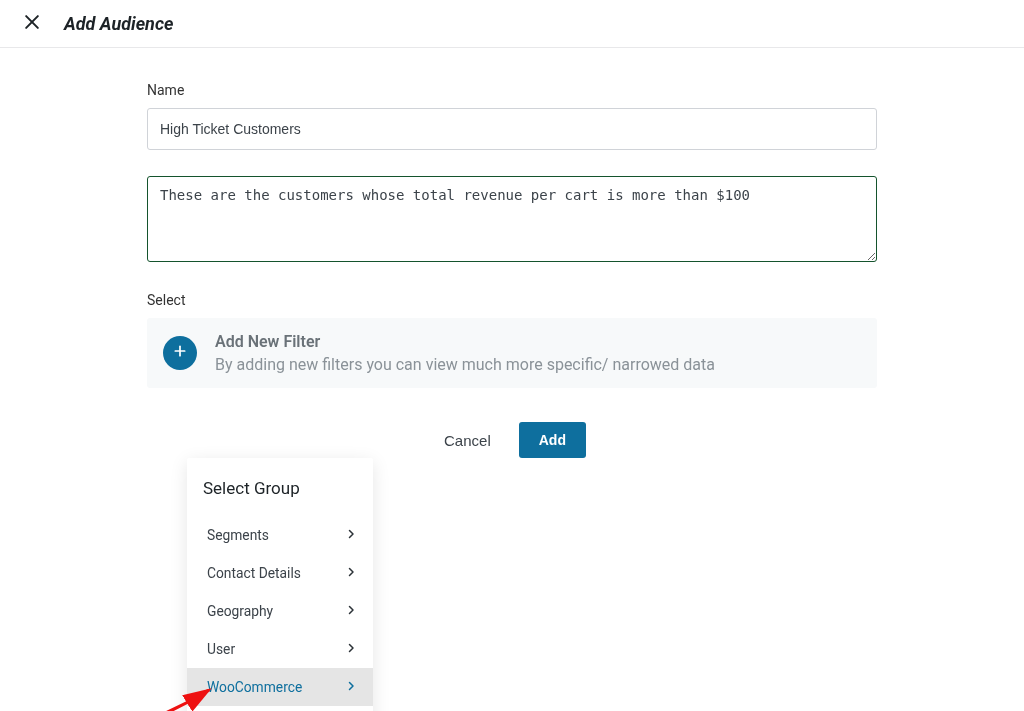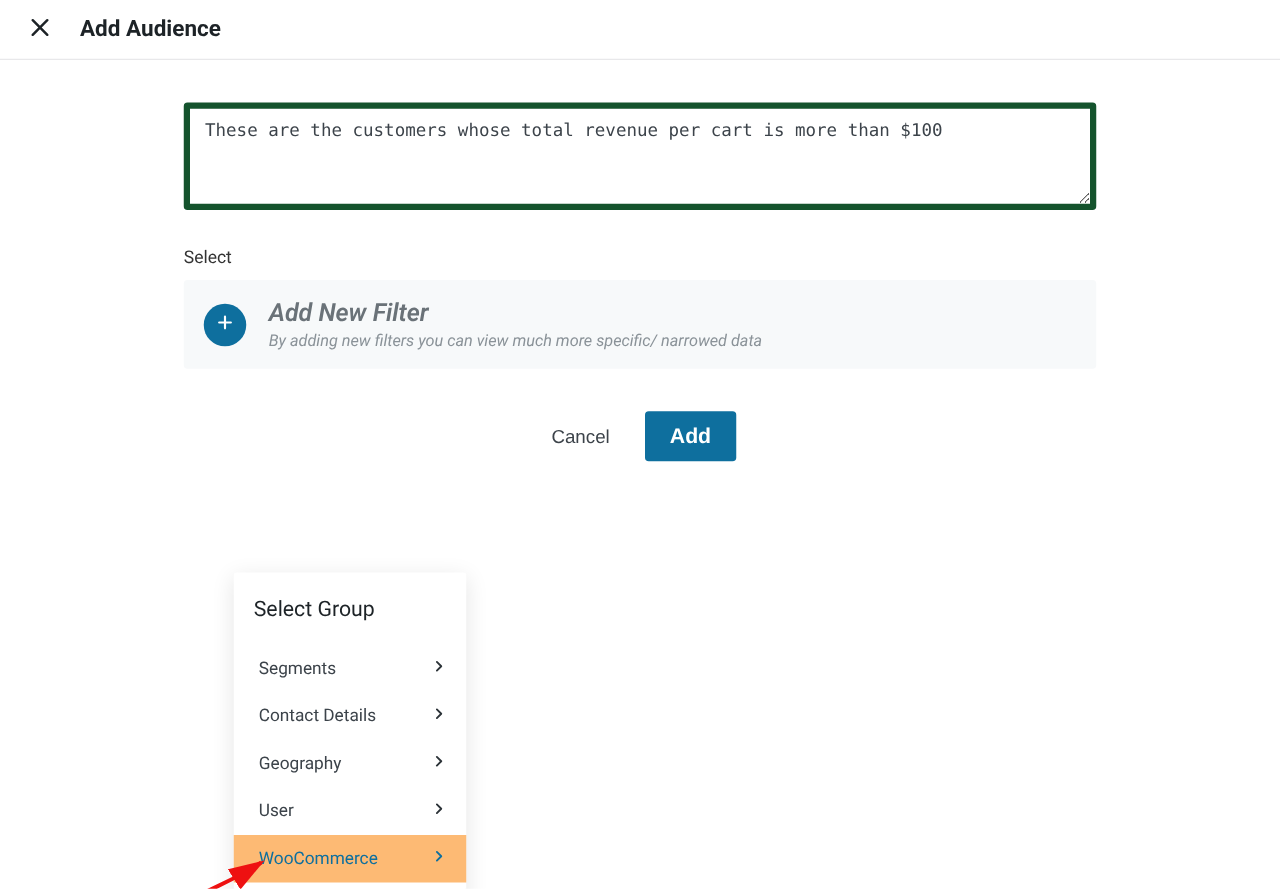--- a/index.html
+++ b/index.html
@@ -1,72 +1,73 @@
 <!DOCTYPE html>
 <html><head>
 <meta charset="utf-8">
 <style>
   * { box-sizing: border-box; margin: 0; padding: 0; }
   html, body { width: 1024px; height: 711px; font-family: -apple-system, BlinkMacSystemFont, "Segoe UI", Roboto, Arial, sans-serif; color:#1d2327; background:#fff; overflow:hidden; }
   .header {
     display:flex; align-items:center; height:48px; padding:0 18px;
     border-bottom:1px solid #e8e8ea;
+    font-style:italic;
   }
   .header .close-btn { width:28px; height:28px; display:flex; align-items:center; justify-content:center; cursor:pointer; color:#1d2327; }
   .header .close-btn svg { width:20px; height:20px; }
   .header h1 { font-size:18px; font-weight:700; margin-left:18px; }
 
   .content { width:730px; margin:0 auto; padding-top:34px; position:relative; }
   .field-label { font-size:14px; color:#333; margin-bottom:10px; display:block; }
   .text-input {
     width:100%; height:42px; padding:8px 12px; font-size:14px;
     border:1px solid #d0d3d8; border-radius:3px; color:#3c434a; outline:none;
   }
   .text-area {
     width:100%; height:86px; padding:10px 12px; font-size:14px;
-    border:5px solid #14532d; border-radius:3px; color:#3c434a; outline:none;
+    border:1px solid #14532d; border-radius:3px; color:#3c434a; outline:none;
     resize:both;
   }
   .block { margin-bottom:26px; }
 
   .filter-card {
     background:#f7f9fa; border-radius:3px; padding:14px 16px;
     display:flex; align-items:center;
   }
   .plus-btn {
     width:34px; height:34px; border-radius:50%; background:#0e6f9e;
     display:flex; align-items:center; justify-content:center; color:#fff;
     flex-shrink:0; cursor:pointer;
   }
   .plus-btn svg { width:16px; height:16px; }
   .filter-text { margin-left:18px; }
-  .filter-title { font-size:20px; font-weight:600; color:#6a7278;font-style:italic; }
-  .filter-sub { font-size:13px; color:#8a9298; margin-top:4px;font-style:italic; }
+  .filter-title { font-size:16px; font-weight:600; color:#6a7278; }
+  .filter-sub { font-size:16px; color:#8a9298; margin-top:4px; }
 
   .actions { display:flex; justify-content:center; gap:22px; margin-top:34px; align-items:center; }
   .btn-cancel { background:none; border:none; font-size:15px; color:#3c434a; cursor:pointer; padding:8px 6px; }
   .btn-add {
-    background:#0e6f9e; color:#fff; border:none; font-size:17px; font-weight:600;
+    background:#0e6f9e; color:#fff; border:none; font-size:14px; font-weight:600;
     padding:10px 20px; border-radius:3px; cursor:pointer;
   }
 
   
   .group-panel {
     position:absolute; left:40px; top:410px; width:186px; background:#fff;
     box-shadow:0 4px 18px rgba(0,0,0,0.10); border-radius:2px; z-index:20;
     padding-bottom:4px;
   }
   .group-panel h3 { font-size:17px; font-weight:400; padding:20px 16px 18px; color:#1d2327; }
   .group-item {
     display:flex; align-items:center; justify-content:space-between;
     padding:11px 16px 11px 20px; font-size:13.8px; color:#3c434a; cursor:pointer;
   }
   .group-item .chev { color:#2c3338; }
   .group-item .chev svg { width:12px; height:12px; }
-  .group-item.selected { background:#fdba74; color:#0e6f9e; }
+  .group-item.selected { background:#e5e5e5; color:#0e6f9e; }
   .group-item.selected .chev { color:#0e6f9e; }
 
   
   .arrow-layer { position:absolute; left:-30px; top:610px; pointer-events:none; z-index:30; }
 </style>
 </head>
 <body>
 
 <div class="header">
   <div class="close-btn">
@@ -75,20 +76,24 @@
           <line x1="5" y1="5" x2="19" y2="19"></line>
           <line x1="19" y1="5" x2="5" y2="19"></line>
         </svg>
     </span>
   </div>
   <h1>Add Audience</h1>
 </div>
 
 <div class="content">
 
+  <div class="block">
+    <label class="field-label">Name</label>
+    <input class="text-input" type="text" value="High Ticket Customers" style="">
+  </div>
 
   <div class="block">
     <textarea class="text-area" style="">These are the customers whose total revenue per cart is more than $100</textarea>
   </div>
 
   <div class="block">
     <label class="field-label">Select</label>
     <div class="filter-card">
       <div class="plus-btn">
         <span>

